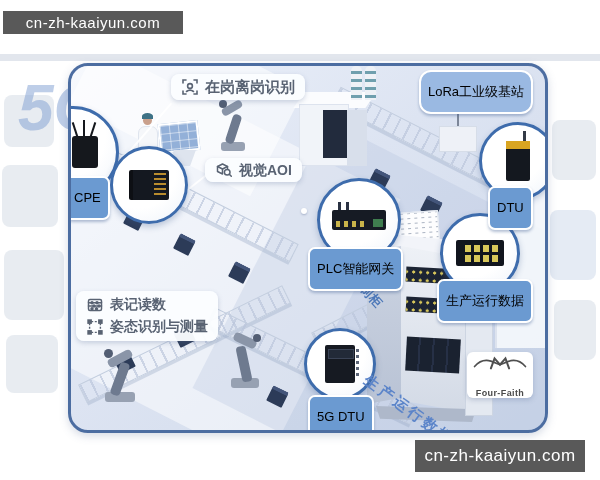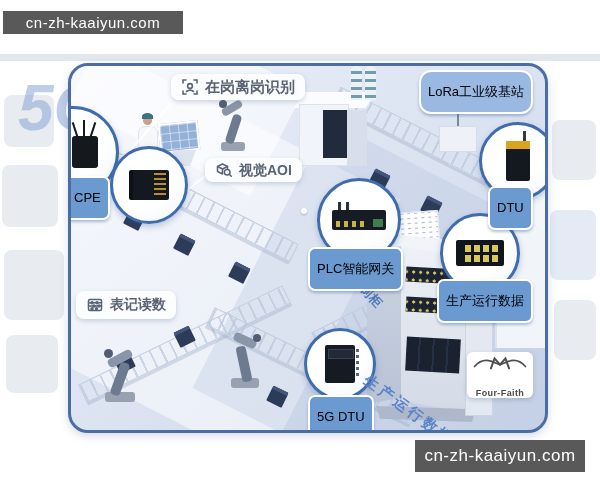--- a/index.html
+++ b/index.html
@@ -235,20 +235,30 @@
         <path d="M2.5,6.8 H15.5 M2.5,10 H15.5"></path>
         <circle cx="6" cy="6.8" r="1" fill="#596373"></circle>
           <circle cx="11" cy="6.8" r="1" fill="#596373"></circle>
         <circle cx="8" cy="10" r="1" fill="#596373"></circle>
           <circle cx="13" cy="10" r="1" fill="#596373"></circle>
         <circle cx="6" cy="12.8" r="1" fill="#596373"></circle>
           <circle cx="10.5" cy="12.8" r="1" fill="#596373"></circle>
       </svg>
       <span>表记读数</span>
     </div>
+    <div class="row">
+      <svg width="18" height="18" viewBox="0 0 18 18" fill="none" stroke="#596373" stroke-width="1.4">
+        <rect x="2" y="2" width="3.2" height="3.2" fill="#596373"></rect>
+          <rect x="12.8" y="2" width="3.2" height="3.2" fill="#596373"></rect>
+        <rect x="2" y="12.8" width="3.2" height="3.2" fill="#596373"></rect>
+          <rect x="12.8" y="12.8" width="3.2" height="3.2" fill="#596373"></rect>
+        <path d="M5.2,3.6 H12.8 M5.2,14.4 H12.8 M3.6,5.2 V12.8 M14.4,5.2 V12.8" stroke-dasharray="2 1.6"></path>
+      </svg>
+      <span>姿态识别与测量</span>
+    </div>
   </div>
 
   <div class="diag">生产运行数据</div>
 
   <div class="fflogo">
     <svg width="56" height="20" viewBox="0 0 60 22" fill="none" stroke="#4f4f4f" stroke-linecap="round">
       <path d="M2,16 C14,2 26,14 30,14 C34,14 46,2 58,16" stroke-width="1.8"></path>
       <path d="M20,18 L24,7 L30,14 L36,7 L40,18" stroke-width="2.2"></path>
     </svg>
     <div class="brand">Four-Faith</div>

